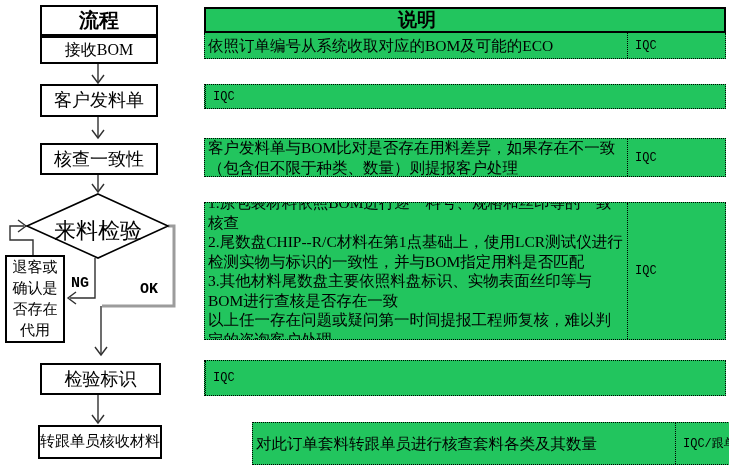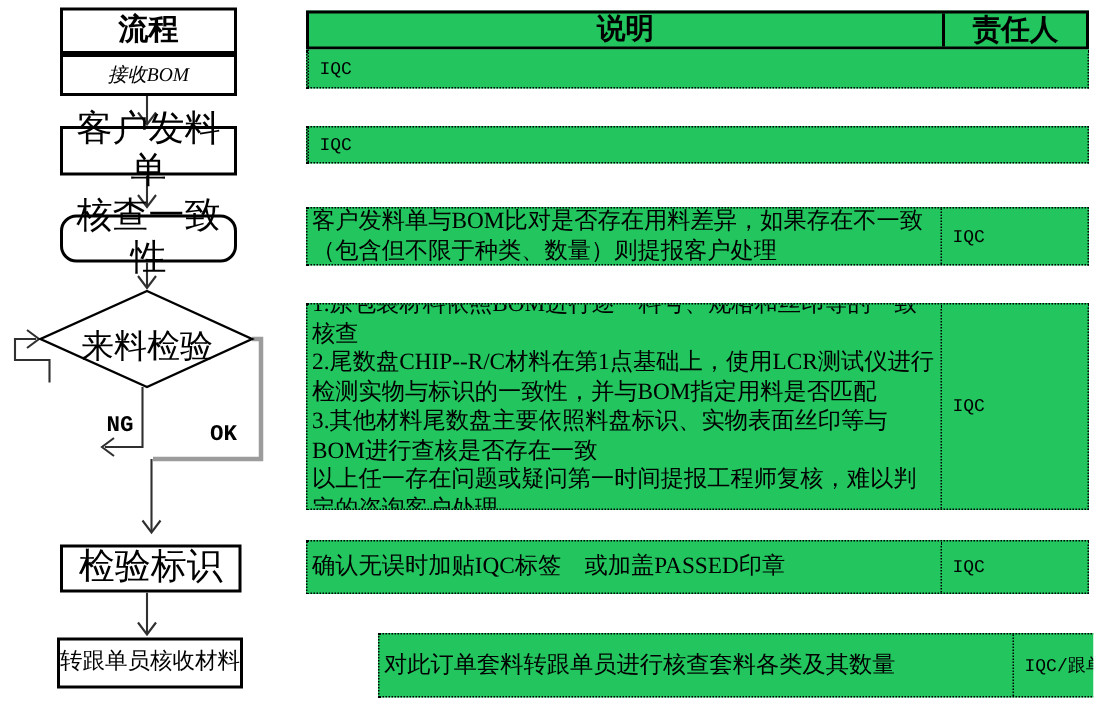--- a/index.html
+++ b/index.html
@@ -4,26 +4,26 @@
 <style>
   html,body{margin:0;padding:0;background:#fff;}
   #canvas{
     position:relative;width:729px;height:469px;background:#fff;overflow:hidden;
     font-family:"Liberation Serif","DejaVu Serif",serif;color:#000;
   }
   
   .fbox{
     position:absolute;box-sizing:border-box;border:2px solid #000;background:#fff;
     display:flex;align-items:center;justify-content:center;text-align:center;
-    font-size:24px;line-height:1.15;
+    font-size:18px;line-height:1.15;
   }
   .fb-title{left:40px;top:5px;width:118px;height:31px;font-size:20px;font-weight:bold;}
-  .fb-receive{left:40px;top:36px;width:118px;height:28px;font-size:13px;font-style:italic;}
+  .fb-receive{left:40px;top:36px;width:118px;height:28px;font-size:16px;}
   .fb-customer{left:40px;top:84px;width:118px;height:33px;}
-  .fb-check{left:40px;top:143px;width:118px;height:32px;border-radius:11px;}
+  .fb-check{left:40px;top:143px;width:118px;height:32px;}
   .fb-return{left:5px;top:255px;width:60px;height:88px;font-size:15px;line-height:21px;padding:0;}
   .fb-mark{left:40px;top:363px;width:121px;height:32px;}
   .fb-transfer{left:38px;top:425px;width:124px;height:34px;font-size:15px;}
   .diamond-label{
     position:absolute;left:40px;top:216px;width:116px;text-align:center;
     font-size:22px;background:transparent;
   }
   .edge-label{
     position:absolute;font-family:"Liberation Mono","DejaVu Sans Mono",monospace;
     font-size:15px;font-weight:bold;
@@ -94,31 +94,32 @@
     <path d="M95,347 L101,355 L107,347" stroke="#303030" stroke-width="1.4" fill="none"></path>
 
     <polygon points="98,194 168,226 98,258 27,226" fill="#ffffff" stroke="#000000" stroke-width="1.6"></polygon>
   </svg>
 
   <div class="fbox fb-title">流程</div>
   <div class="fbox fb-receive">接收BOM</div>
   <div class="fbox fb-customer">客户发料单</div>
   <div class="fbox fb-check">核查一致性</div>
   <div class="diamond-label">来料检验</div>
+  <div class="fbox fb-return">退客或确认是否存在代用</div>
   <div class="fbox fb-mark">检验标识</div>
   <div class="fbox fb-transfer">转跟单员核收材料</div>
   <div class="edge-label lbl-ng">NG</div>
   <div class="edge-label lbl-ok">OK</div>
 
   <div class="trow trow-header">
     <div class="cell-desc">说明</div>
-    <div class="cell-resp">责任人</div>
   </div>
 
   <div class="trow trow-body r1">
+    <div class="cell-desc">依照订单编号从系统收取对应的BOM及可能的ECO</div>
     <div class="cell-resp">IQC</div>
   </div>
 
   <div class="trow trow-body r2">
     <div class="cell-resp">IQC</div>
   </div>
 
   <div class="trow trow-body r3">
     <div class="cell-desc">客户发料单与BOM比对是否存在用料差异，如果存在不一致（包含但不限于种类、数量）则提报客户处理</div>
     <div class="cell-resp">IQC</div>
@@ -126,21 +127,20 @@
 
   <div class="trow trow-body r4">
     <div class="cell-desc">1.原包装材料依照BOM进行逐一料号、规格和丝印等的一致核查
 2.尾数盘CHIP--R/C材料在第1点基础上，使用LCR测试仪进行检测实物与标识的一致性，并与BOM指定用料是否匹配
 3.其他材料尾数盘主要依照料盘标识、实物表面丝印等与BOM进行查核是否存在一致
 以上任一存在问题或疑问第一时间提报工程师复核，难以判定的咨询客户处理</div>
     <div class="cell-resp">IQC</div>
   </div>
 
   <div class="trow trow-body r5">
-    <div class="cell-desc">确认无误时加贴IQC标签　或加盖PASSED印章</div>
     <div class="cell-resp">IQC</div>
   </div>
 
   <div class="trow trow-body r6">
     <div class="cell-desc">对此订单套料转跟单员进行核查套料各类及其数量</div>
     <div class="cell-resp">IQC/跟单员</div>
   </div>
 
 </div>
 

